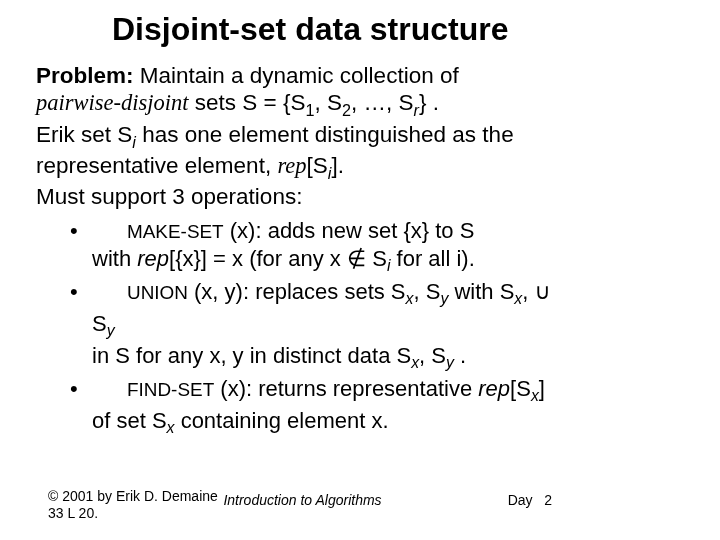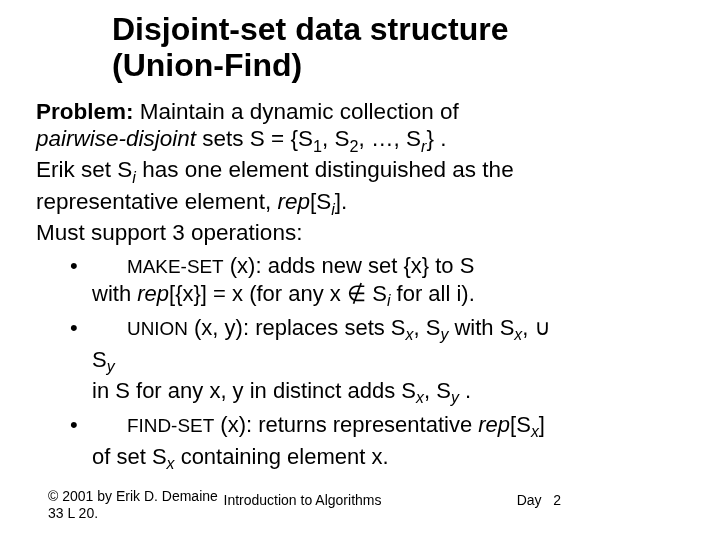--- a/index.html
+++ b/index.html
@@ -28,20 +28,21 @@
   .body-text {
     font-size: 22.5px;
     line-height: 1.22;
     margin: 8px 0 4px 0;
   }
   .body-text .label {
     font-weight: bold;
   }
   .body-text em {
     font-style: italic;
+    font-family: Liberation Serif, serif;
   }
   .sub {
     font-size: 0.72em;
     vertical-align: sub;
     font-style: italic;
   }
   .subn {
     font-size: 0.72em;
     vertical-align: sub;
   }
@@ -80,53 +81,53 @@
     left: 12px;
     bottom: 0;
     line-height: 1.2;
   }
   .ftc {
     position: absolute;
     left: 0;
     right: 0;
     bottom: 14px;
     text-align: center;
+    font-style: italic;
   }
   .ftr {
     position: absolute;
-    right: 8px;
+    right: 17px;
     bottom: 14px;
     text-align: right;
   }
 </style>
 </head>
 <body>
 
 <div class="slide">
 
   <h1 class="title">
     <span>Disjoint-set data structure</span><br>
-    <span>(Union-Find)</span>
   </h1>
 
   <p class="body-text">
     <span class="label">Problem:</span><span> Maintain a dynamic collection of </span><br>
     <em>pairwise-disjoint</em><span> sets S = {S</span><span class="subn">1</span><span>, S</span><span class="subn">2</span><span>, …, S</span><span class="sub">r</span><span>} .</span><br>
     <span>Erik set S</span><span class="sub">i</span><span> has one element distinguished as the representative element, </span><em>rep</em><span>[S</span><span class="sub">i</span><span>].</span><br>
     <span>Must support 3 operations:</span>
   </p>
 
   <ul class="bullets">
     <li>
       <span class="op">MAKE-SET</span><span> (x)</span><span>: adds new set {x} to S</span><br>
       <span>with </span><em>rep</em><span>[{x}] = x (for any x ∉ S</span><span class="sub">i</span><span> for all i).</span>
     </li>
     <li>
       <span class="op">UNION</span><span> (x, y)</span><span>: replaces sets S</span><span class="sub">x</span><span>, S</span><span class="sub">y</span><span> with S</span><span class="sub">x</span><span>, ∪ S</span><span class="sub">y</span><br>
-      <span>in S for any x, y in distinct adds S</span><span class="sub">x</span><span>, S</span><span class="sub">y</span><span> .</span>
+      <span>in S for any x, y in distinct data S</span><span class="sub">x</span><span>, S</span><span class="sub">y</span><span> .</span>
     </li>
     <li>
       <span class="op">FIND-SET</span><span> (x)</span><span>: returns representative </span><em>rep</em><span>[S</span><span class="sub">x</span><span>]</span><br>
       <span>of set S</span><span class="sub">x</span><span> containing element x.</span>
     </li>
   </ul>
 
   <div class="footer">
     <div class="ftl">
       <span>© 2001 by Erik D. Demaine</span><br>

